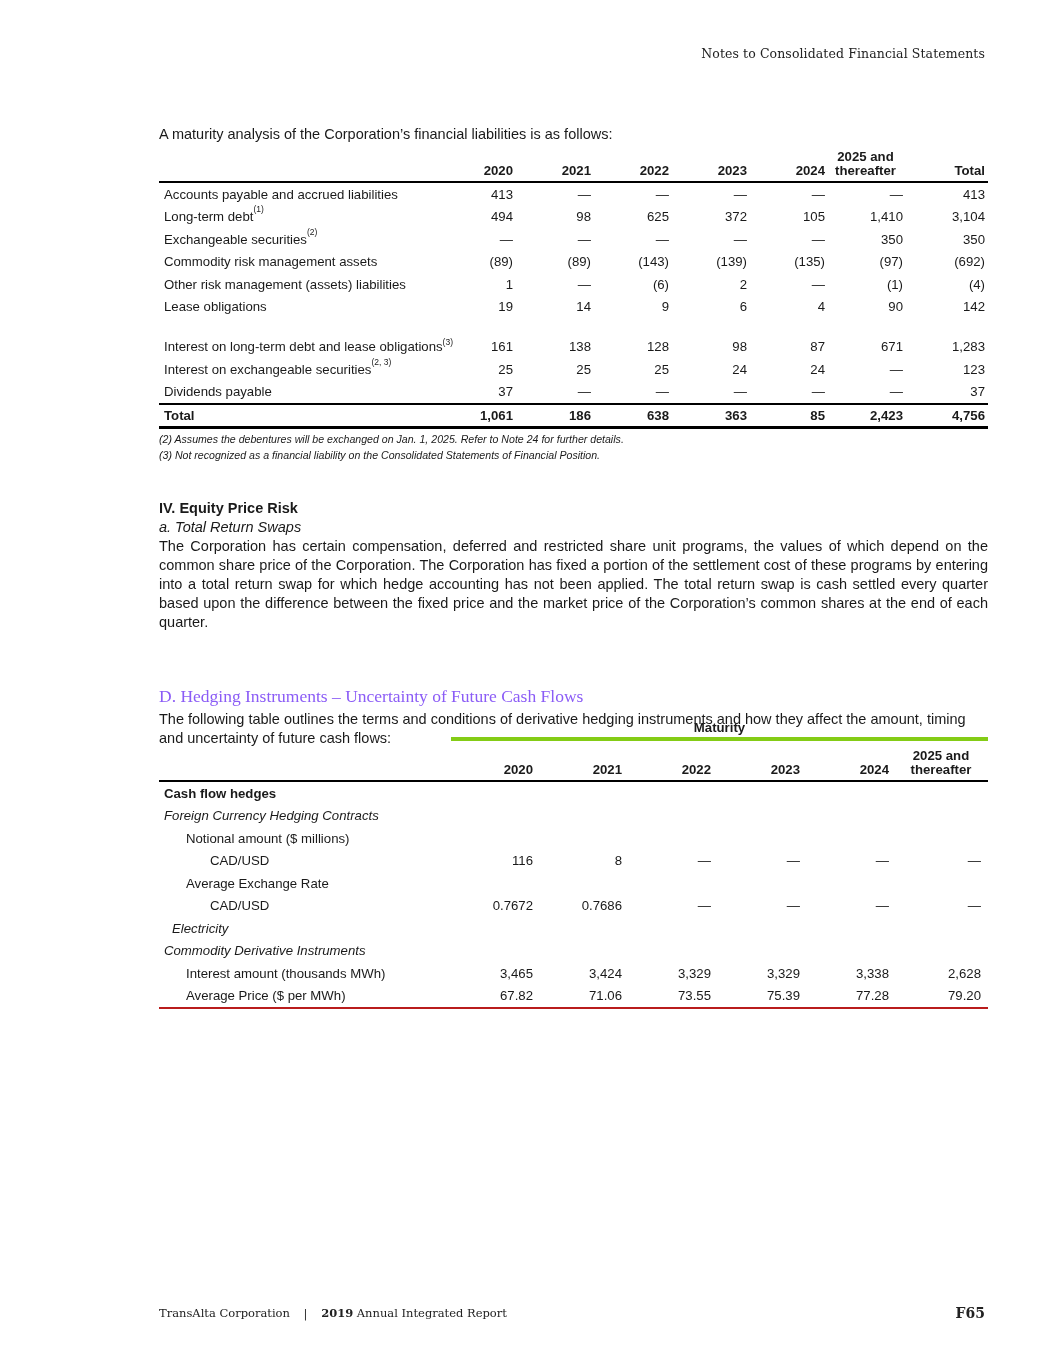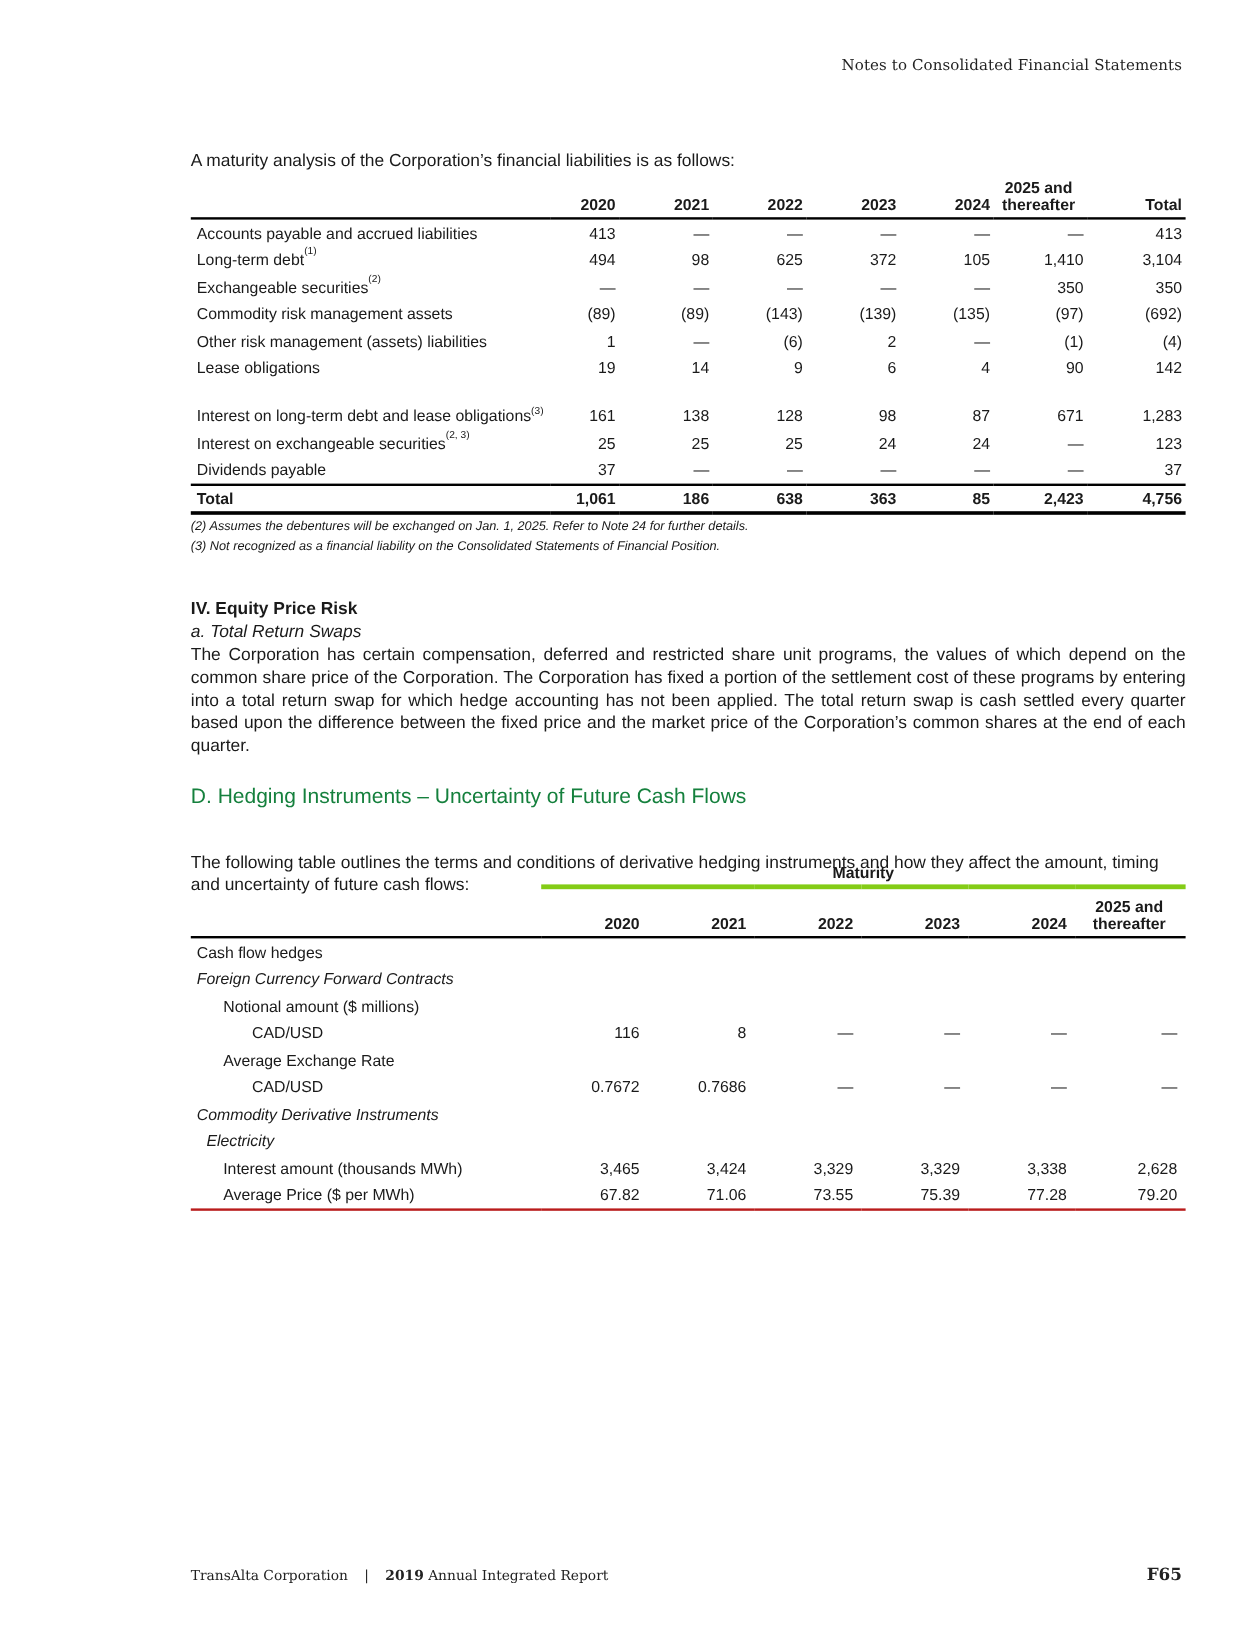--- a/index.html
+++ b/index.html
@@ -28,36 +28,36 @@
     .tbl1 tr.two-line td { height: 36px; vertical-align: bottom; padding-bottom: 4px; line-height: 14px;}
     .tbl1 tr.total { border-top: 2px solid #000; border-bottom: 3px solid #000; font-weight: bold; }
     .tbl1 tr.total td { height: 21px; }
     sup { font-size: 8.5px; vertical-align: top; position: relative; top: -5px; }
     .footnotes { top: 432px; font-size: 10.6px; font-style: italic; line-height: 15.5px; }
     .sec4 { top: 499px; font-size: 14.5px; line-height: 19px; }
     .sec4 .h { font-weight: bold; }
     .sec4 .sub { font-style: italic; }
     .sec4 p { margin: 0; text-align: justify; }
     .secD-title {
-      top: 653px; font-family: Liberation Sans, sans-serif;
-      font-size: 17.5px; color: #15803d;
+      top: 686px; font-family: Liberation Serif, serif;
+      font-size: 17.5px; color: #8b5cf6;
     }
     .secD-intro { top: 710px; font-size: 14.5px; line-height: 19px; }
     .tbl2 { top: 721px; }
     .tbl2 .mat-row th { text-align: center; padding-bottom: 2px; }
     .tbl2 .mat-cell { border-bottom: 4px solid #84cc16; }
     .tbl2 .yr-row { border-bottom: 2px solid #000; }
     .tbl2 .yr-row th { padding-top: 8px; padding-bottom: 3px; }
     .tbl2 tbody td { height: 22.5px; vertical-align: middle; }
     .tbl2 td.num, .tbl2 th.num { padding-right: 7px; }
     .tbl2 .lvl0 { padding-left: 5px; }
     .tbl2 .lvl0b { padding-left: 13px; }
     .tbl2 .lvl1 { padding-left: 27px; }
     .tbl2 .lvl2 { padding-left: 51px; }
-    .tbl2 .bold { font-weight: normal; }
+    .tbl2 .bold { font-weight: bold; }
     .tbl2 .ital { font-style: italic; }
     .tbl2 tr.last { border-bottom: 2px solid #b91c1c; }
     .footer {
       position: absolute; top: 1306px; left: 159px; width: 829px;
       font-family: "DejaVu Serif", "Liberation Serif", serif; font-size: 11.5px; color: #222;
     }
     .footer .sep { margin: 0 10px; }
     .footer .yr { font-weight: bold; }
     .footer .pg { position: absolute; right: 3px; top: -1px; font-size: 14px; font-weight: bold; }
   </style>
@@ -241,21 +241,21 @@
         <tr>
           <td class="lvl0 bold">Cash flow hedges</td>
           <td class="num"></td>
           <td class="num"></td>
           <td class="num"></td>
           <td class="num"></td>
           <td class="num"></td>
           <td class="num"></td>
         </tr>
         <tr>
-          <td class="lvl0 ital">Foreign Currency Forward Contracts</td>
+          <td class="lvl0 ital">Foreign Currency Hedging Contracts</td>
           <td class="num"></td>
           <td class="num"></td>
           <td class="num"></td>
           <td class="num"></td>
           <td class="num"></td>
           <td class="num"></td>
         </tr>
         <tr>
           <td class="lvl1">Notional amount ($ millions)</td>
           <td class="num"></td>
@@ -286,30 +286,30 @@
         <tr>
           <td class="lvl2">CAD/USD</td>
           <td class="num">0.7672</td>
           <td class="num">0.7686</td>
           <td class="num">—</td>
           <td class="num">—</td>
           <td class="num">—</td>
           <td class="num">—</td>
         </tr>
         <tr>
+          <td class="lvl0b ital">Electricity</td>
+          <td class="num"></td>
+          <td class="num"></td>
+          <td class="num"></td>
+          <td class="num"></td>
+          <td class="num"></td>
+          <td class="num"></td>
+        </tr>
+        <tr>
           <td class="lvl0 ital">Commodity Derivative Instruments</td>
-          <td class="num"></td>
-          <td class="num"></td>
-          <td class="num"></td>
-          <td class="num"></td>
-          <td class="num"></td>
-          <td class="num"></td>
-        </tr>
-        <tr>
-          <td class="lvl0b ital">Electricity</td>
           <td class="num"></td>
           <td class="num"></td>
           <td class="num"></td>
           <td class="num"></td>
           <td class="num"></td>
           <td class="num"></td>
         </tr>
         <tr>
           <td class="lvl1">Interest amount (thousands MWh)</td>
           <td class="num">3,465</td>

